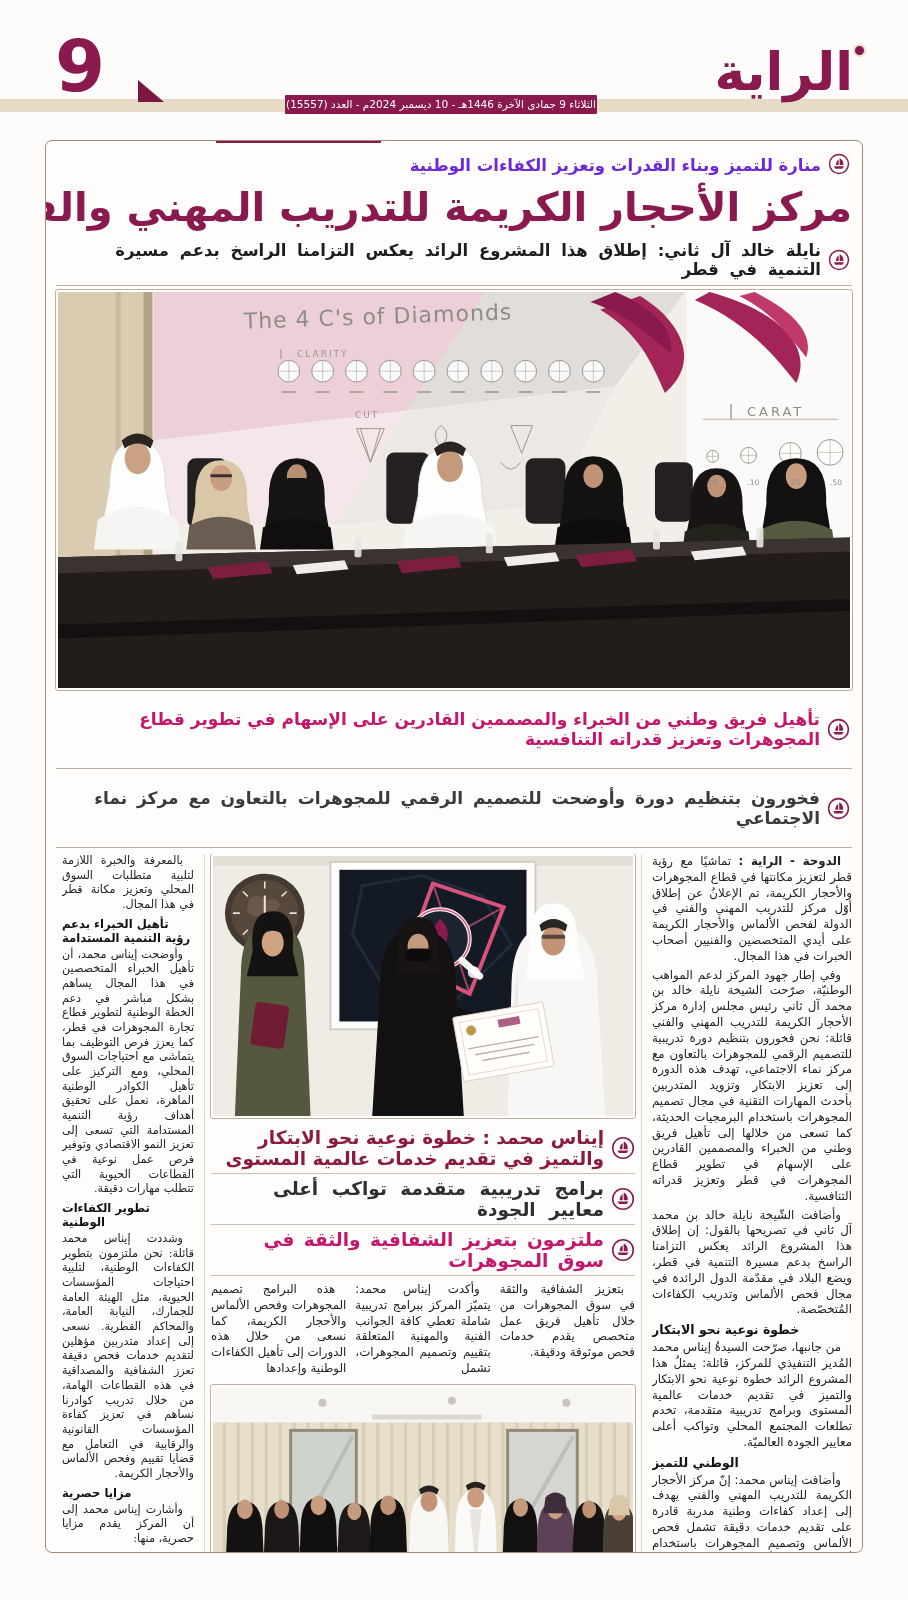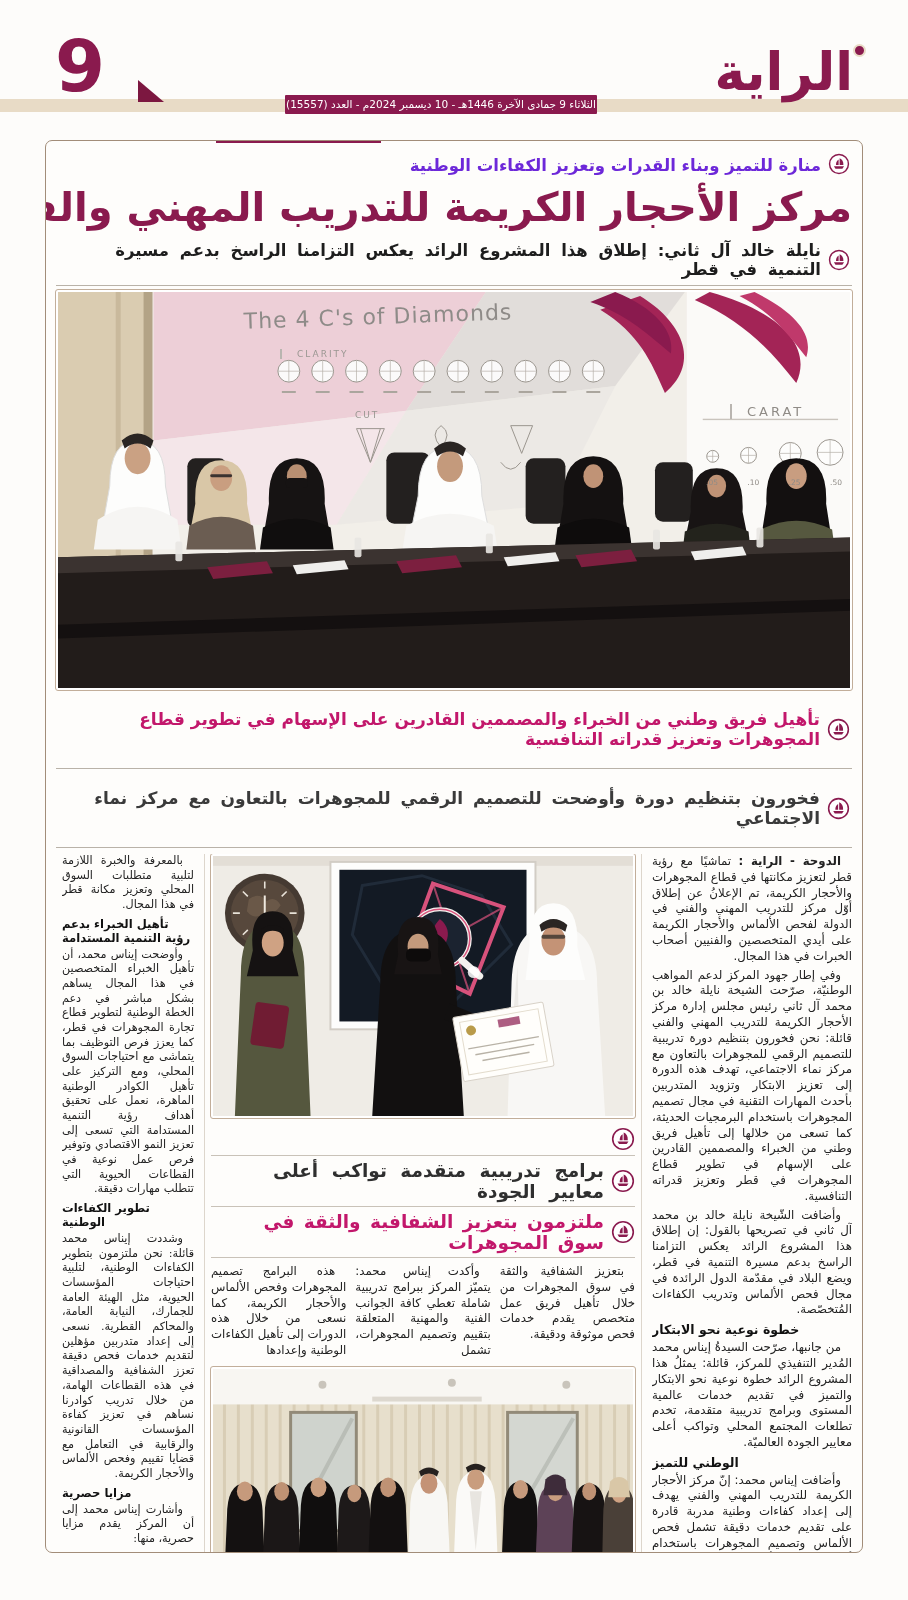--- a/index.html
+++ b/index.html
@@ -354,20 +354,21 @@
           </svg>
         </div>
 
         <div class="icon-row mid-h mh0">
           <svg class="dhow" width="24" height="24" viewBox="0 0 24 24">
               <circle cx="12" cy="12" r="10.3" fill="#fff" stroke="#8a1a4e" stroke-width="1.6"></circle>
               <path d="M6.5 14.5h11l-1.8 2.6H8.1Z" fill="#8a1a4e"></path>
               <path d="M12.7 5.6c2.7 1.1 4.3 3.8 4.1 7.6h-4.1Z" fill="#8a1a4e"></path>
               <path d="M11.6 7.2c-1.9 1.1-3 3.1-2.9 6h2.9Z" fill="#8a1a4e"></path>
             </svg>
+          <span class="mh-text">إيناس محمد : خطوة نوعية نحو الابتكار والتميز في تقديم خدمات عالمية المستوى</span>
         </div>
         <div class="icon-row mid-h mh1">
           <svg class="dhow" width="24" height="24" viewBox="0 0 24 24">
               <circle cx="12" cy="12" r="10.3" fill="#fff" stroke="#8a1a4e" stroke-width="1.6"></circle>
               <path d="M6.5 14.5h11l-1.8 2.6H8.1Z" fill="#8a1a4e"></path>
               <path d="M12.7 5.6c2.7 1.1 4.3 3.8 4.1 7.6h-4.1Z" fill="#8a1a4e"></path>
               <path d="M11.6 7.2c-1.9 1.1-3 3.1-2.9 6h2.9Z" fill="#8a1a4e"></path>
             </svg>
           <span class="mh-text">برامج تدريبية متقدمة تواكب أعلى معايير الجودة</span>
         </div>

